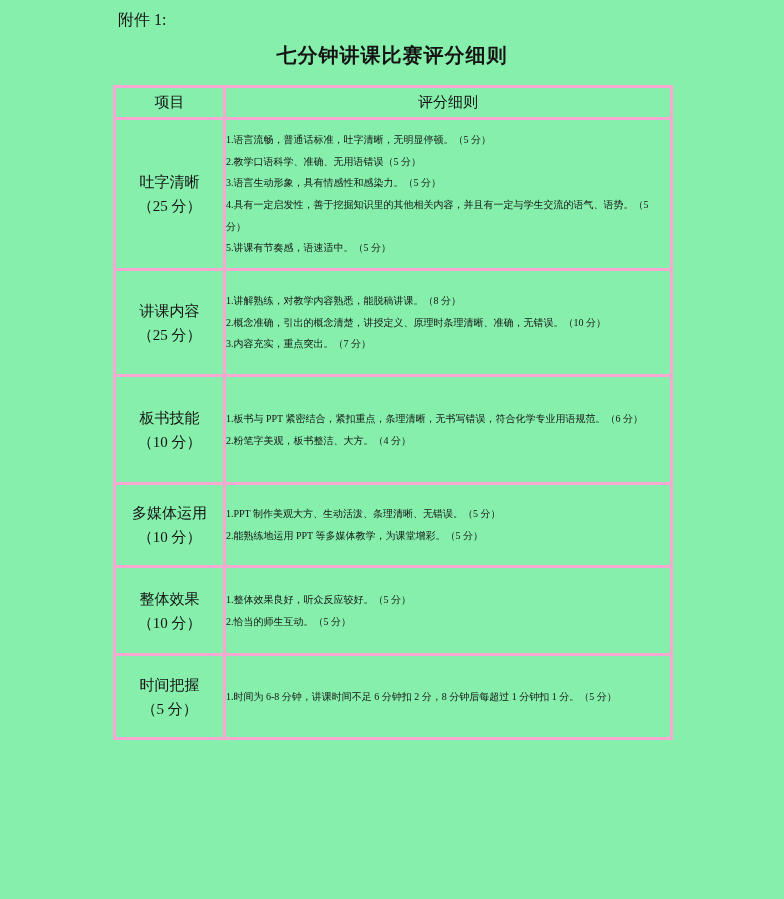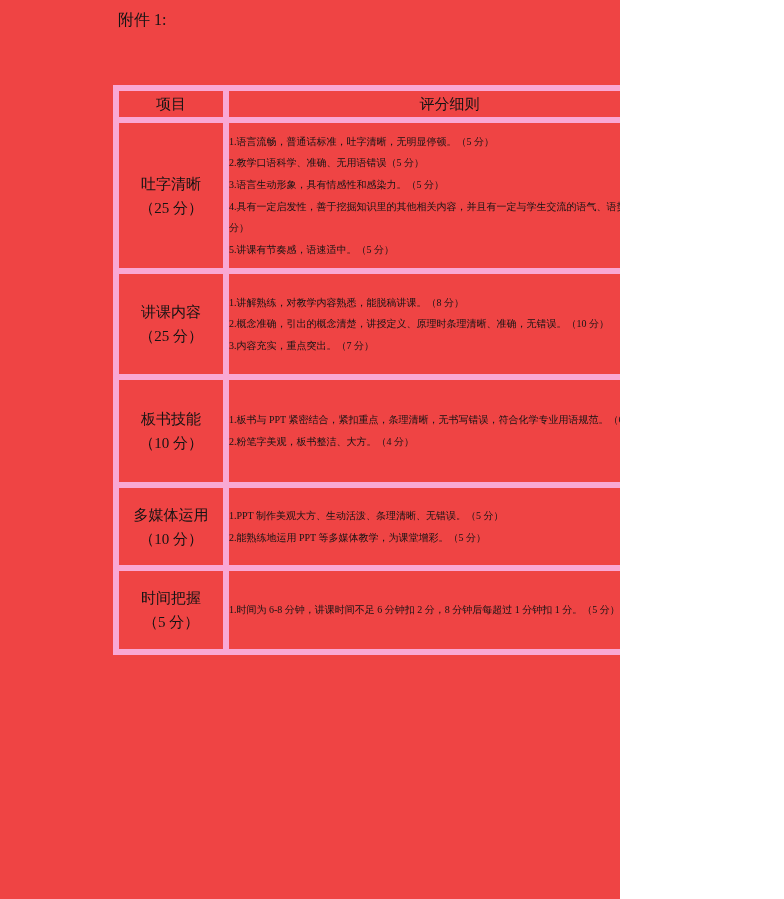--- a/index.html
+++ b/index.html
@@ -1,20 +1,20 @@
 <!DOCTYPE html>
 <html><head>
 <meta charset="utf-8">
 <style>
   html, body { margin: 0; padding: 0; background: #ffffff; }
   .page {
     position: relative;
-    width: 620px;
+    width: 784px;
     height: 899px;
-    background: #ef4444;
+    background: #86efac;
     color: #141414;
     font-family: "Liberation Serif", "DejaVu Serif", serif;
     overflow: hidden;
   }
   .attachment {
     position: absolute;
     left: 118px;
     top: 8px;
     font-size: 16px;
     line-height: 24px;
@@ -34,21 +34,21 @@
   table.rubric {
     position: absolute;
     left: 113px;
     top: 85px;
     width: 557px;
     border-collapse: collapse;
     table-layout: fixed;
   }
   table.rubric th,
   table.rubric td {
-    border: 6px solid #f9a8d4;
+    border: 3px solid #f9a8d4;
     padding: 0;
   }
   tr.header-row { height: 32px; }
   th.head {
     font-weight: normal;
     font-size: 15px;
     text-align: center;
     vertical-align: middle;
   }
   .item-cell {
@@ -78,20 +78,21 @@
   tr.r4 { height: 82px; }
   tr.r5 { height: 88px; }
   tr.r6 { height: 84px; }
   tr.total-row { height: 49px; }
 </style>
 </head>
 <body>
 
 <div class="page">
   <div class="attachment">附件 1:</div>
+  <h1 class="title">七分钟讲课比赛评分细则</h1>
 
   <table class="rubric">
     <colgroup>
       <col style="width:110px">
       <col style="width:447px">
     </colgroup>
     <thead>
       <tr class="header-row">
         <th class="head">项目</th>
         <th class="head">评分细则</th>
@@ -127,20 +128,28 @@
 2.粉笔字美观，板书整洁、大方。（4 分）</td>
       </tr>
       <tr class="r3">
         <td class="item-cell">
           <div>多媒体运用</div>
           <div>（10 分）</div>
         </td>
         <td class="criteria-cell">1.PPT 制作美观大方、生动活泼、条理清晰、无错误。（5 分）
 2.能熟练地运用 PPT 等多媒体教学，为课堂增彩。（5 分）</td>
       </tr>
+      <tr class="r5">
+        <td class="item-cell">
+          <div>整体效果</div>
+          <div>（10 分）</div>
+        </td>
+        <td class="criteria-cell">1.整体效果良好，听众反应较好。（5 分）
+2.恰当的师生互动。（5 分）</td>
+      </tr>
       <tr class="r6">
         <td class="item-cell">
           <div>时间把握</div>
           <div>（5 分）</div>
         </td>
         <td class="criteria-cell">1.时间为 6-8 分钟，讲课时间不足 6 分钟扣 2 分，8 分钟后每超过 1 分钟扣 1 分。（5 分）</td>
       </tr>
     </tbody>
   </table>
 </div>

